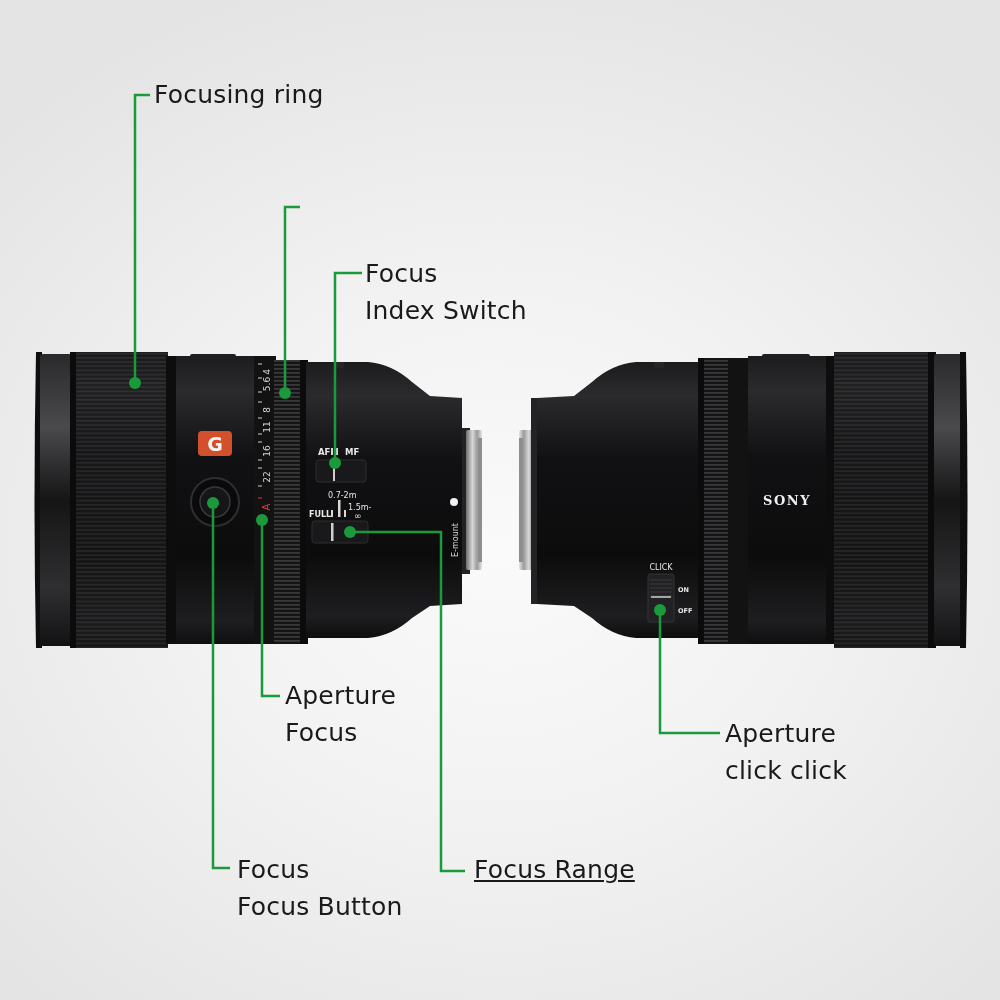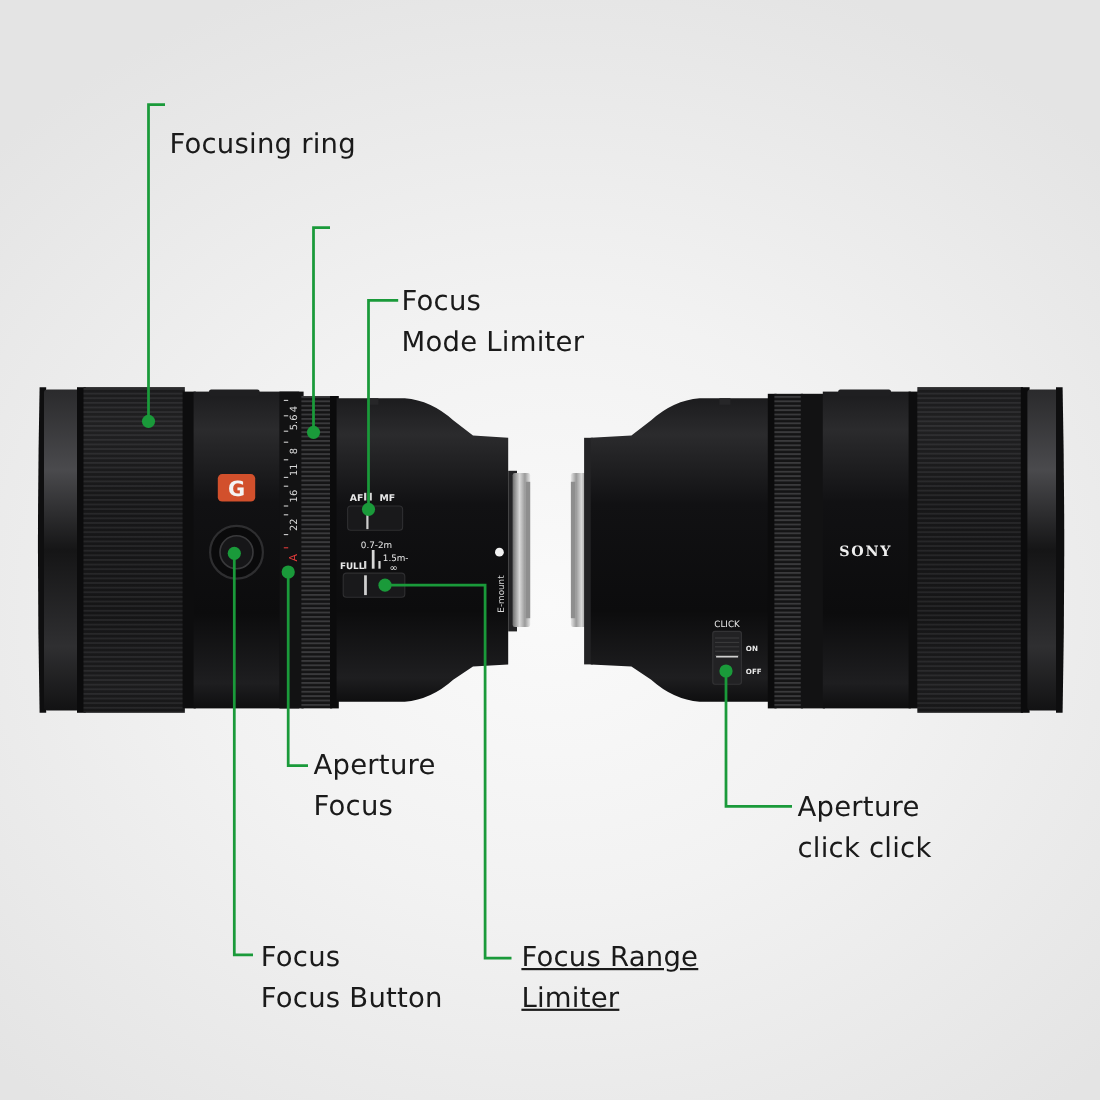--- a/index.html
+++ b/index.html
@@ -195,36 +195,35 @@
       <circle cx="135" cy="383" r="6"></circle>
       <circle cx="285" cy="393" r="6"></circle>
       <circle cx="335" cy="463" r="6"></circle>
       <circle cx="262" cy="520" r="6"></circle>
       <circle cx="213" cy="503" r="6"></circle>
       <circle cx="350" cy="532" r="6"></circle>
       <circle cx="660" cy="610" r="6"></circle>
     </g>
   </svg>
 
-  <div class="label" style="left:154px; top:76px;margin-top:36px;">
+  <div class="label" style="left:154px; top:76px;">
     <span>Focusing ring</span>
   </div>
   <div class="label" style="left:365px; top:255px;">
     <span>Focus</span>
-    <span>Mode Limiter</span>
+    <span>Index Switch</span>
   </div>
   <div class="label" style="left:285px; top:677px;">
     <span>Aperture</span>
     <span>Focus</span>
   </div>
   <div class="label" style="left:237px; top:851px;">
     <span>Focus</span>
     <span>Focus Button</span>
   </div>
   <div class="label" style="left:474px; top:851px;text-decoration:underline;">
     <span>Focus Range</span>
-    <span>Limiter</span>
   </div>
   <div class="label" style="left:725px; top:715px;">
     <span>Aperture</span>
     <span>click click</span>
   </div>
 </div>
 
 </body></html>

